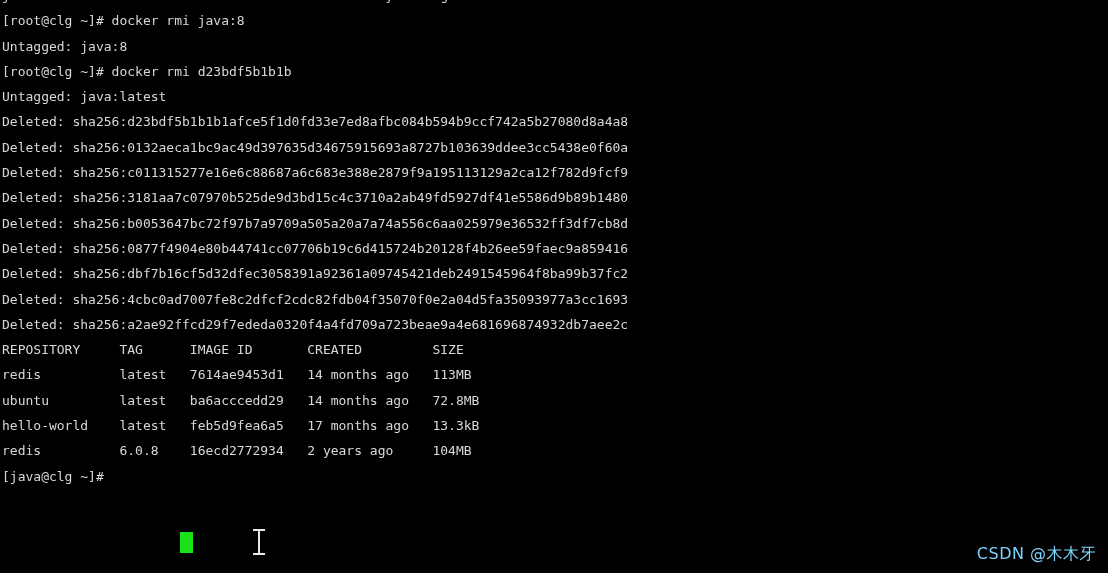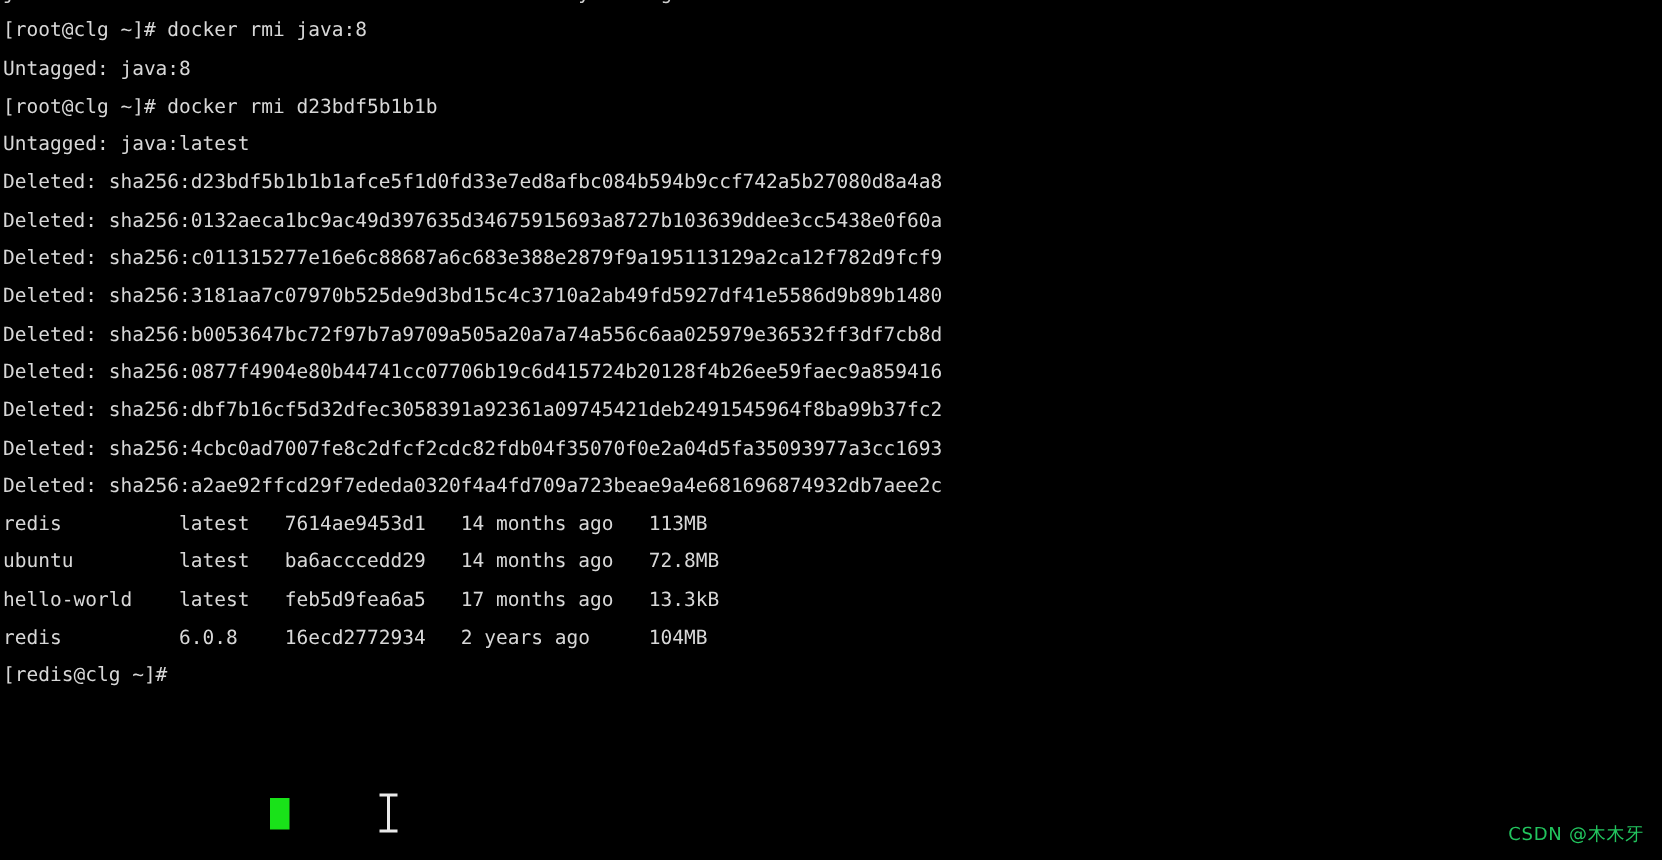--- a/index.html
+++ b/index.html
@@ -72,22 +72,22 @@
     height: 2px;
     background: #e9e9e9;
   }
   .mouse-ibeam .capTop { top: 1px; }
   .mouse-ibeam .capBot { bottom: 1px; }
   .watermark {
     position: absolute;
     right: 12px;
     bottom: 8px;
     font-family: "DejaVu Sans", "Liberation Sans", sans-serif;
-    font-size: 12px;
-    color: #22c55e;
+    font-size: 16px;
+    color: #7dd3fc;
     letter-spacing: 0.5px;
     white-space: nowrap;
   }
 </style>
 </head>
 <body>
 
 <div id="terminal">
 
   <div id="screen">
@@ -98,25 +98,26 @@
     <div class="line">Untagged: java:latest</div>
     <div class="line">Deleted: sha256:d23bdf5b1b1b1afce5f1d0fd33e7ed8afbc084b594b9ccf742a5b27080d8a4a8</div>
     <div class="line">Deleted: sha256:0132aeca1bc9ac49d397635d34675915693a8727b103639ddee3cc5438e0f60a</div>
     <div class="line">Deleted: sha256:c011315277e16e6c88687a6c683e388e2879f9a195113129a2ca12f782d9fcf9</div>
     <div class="line">Deleted: sha256:3181aa7c07970b525de9d3bd15c4c3710a2ab49fd5927df41e5586d9b89b1480</div>
     <div class="line">Deleted: sha256:b0053647bc72f97b7a9709a505a20a7a74a556c6aa025979e36532ff3df7cb8d</div>
     <div class="line">Deleted: sha256:0877f4904e80b44741cc07706b19c6d415724b20128f4b26ee59faec9a859416</div>
     <div class="line">Deleted: sha256:dbf7b16cf5d32dfec3058391a92361a09745421deb2491545964f8ba99b37fc2</div>
     <div class="line">Deleted: sha256:4cbc0ad7007fe8c2dfcf2cdc82fdb04f35070f0e2a04d5fa35093977a3cc1693</div>
     <div class="line">Deleted: sha256:a2ae92ffcd29f7ededa0320f4a4fd709a723beae9a4e681696874932db7aee2c</div>
+    <div class="line">REPOSITORY     TAG      IMAGE ID       CREATED         SIZE</div>
     <div class="line">redis          latest   7614ae9453d1   14 months ago   113MB</div>
     <div class="line">ubuntu         latest   ba6acccedd29   14 months ago   72.8MB</div>
     <div class="line">hello-world    latest   feb5d9fea6a5   17 months ago   13.3kB</div>
     <div class="line">redis          6.0.8    16ecd2772934   2 years ago     104MB</div>
-    <div class="line">[redis@clg ~]# </div>
+    <div class="line">[java@clg ~]# </div>
   </div>
 
   <div class="cursor-block"></div>
 
   <div class="mouse-ibeam">
     <div class="capTop"></div>
     <div class="stem"></div>
     <div class="capBot"></div>
   </div>
 

